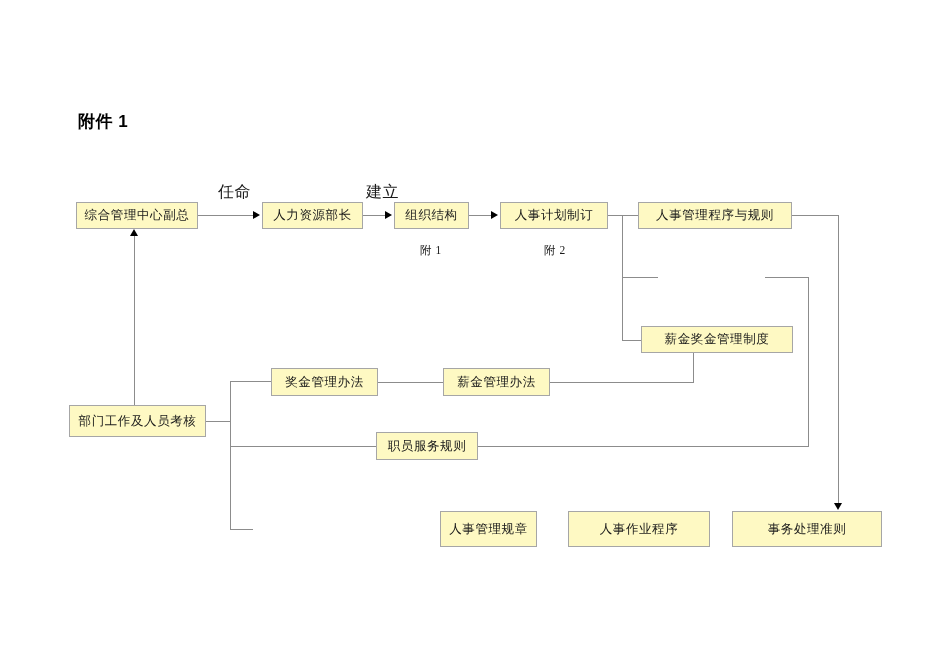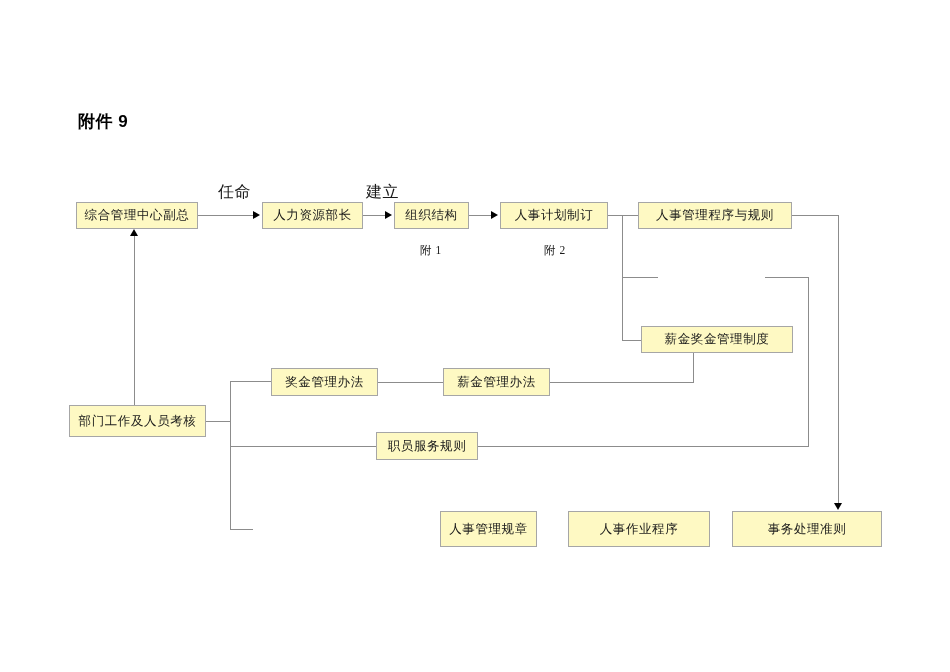--- a/index.html
+++ b/index.html
@@ -87,21 +87,21 @@
     border-left: 4px solid transparent;
     border-right: 4px solid transparent;
     border-top: 7px solid #000000;
   }
 </style>
 </head>
 <body>
 
 <div id="page">
 
-  <div id="page-title">附件 9</div>
+  <div id="page-title">附件 1</div>
 
   <div class="node" style="left:76px;  top:202px; width:122px; height:27px;">综合管理中心副总</div>
   <div class="node" style="left:262px; top:202px; width:101px; height:27px;">人力资源部长</div>
   <div class="node" style="left:394px; top:202px; width:75px;  height:27px;">组织结构</div>
   <div class="node" style="left:500px; top:202px; width:108px; height:27px;">人事计划制订</div>
   <div class="node" style="left:638px; top:202px; width:154px; height:27px;">人事管理程序与规则</div>
   <div class="node" style="left:641px; top:326px; width:152px; height:27px;">薪金奖金管理制度</div>
   <div class="node" style="left:271px; top:368px; width:107px; height:28px;">奖金管理办法</div>
   <div class="node" style="left:443px; top:368px; width:107px; height:28px;">薪金管理办法</div>
   <div class="node" style="left:69px;  top:405px; width:137px; height:32px;">部门工作及人员考核</div>

